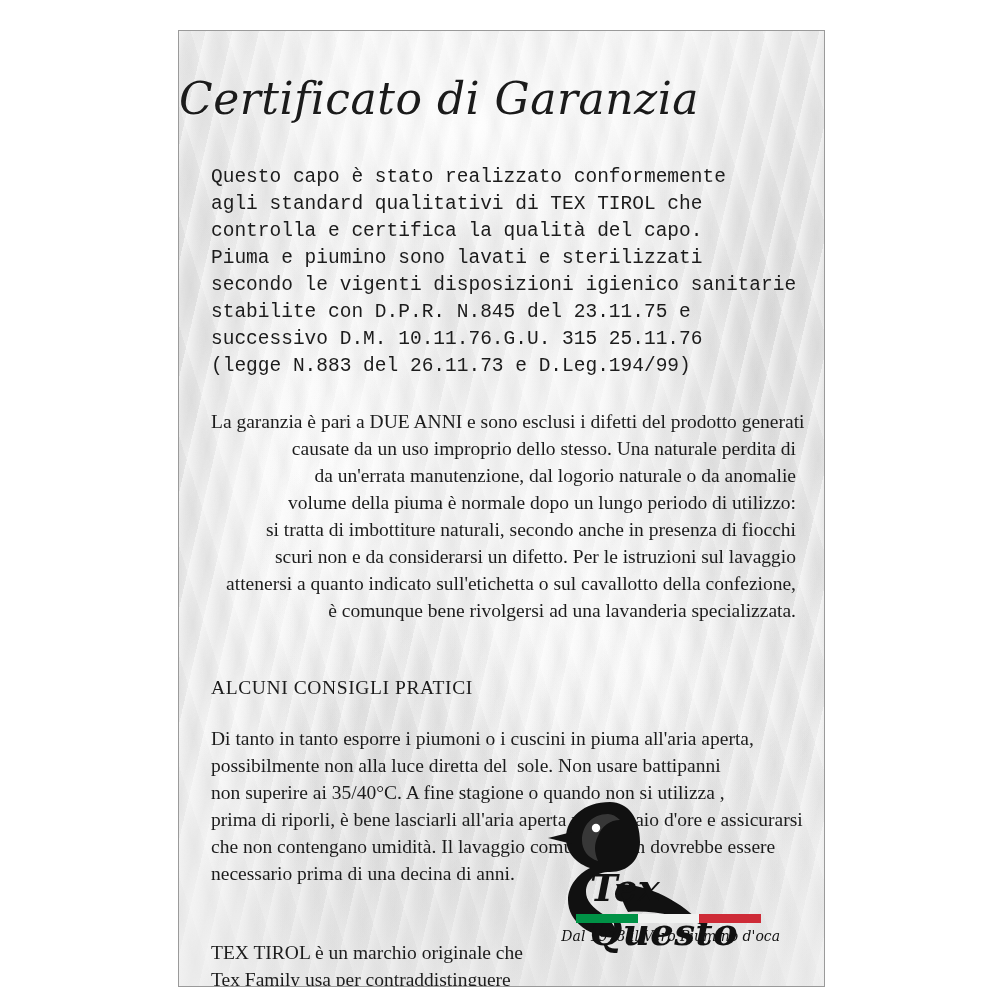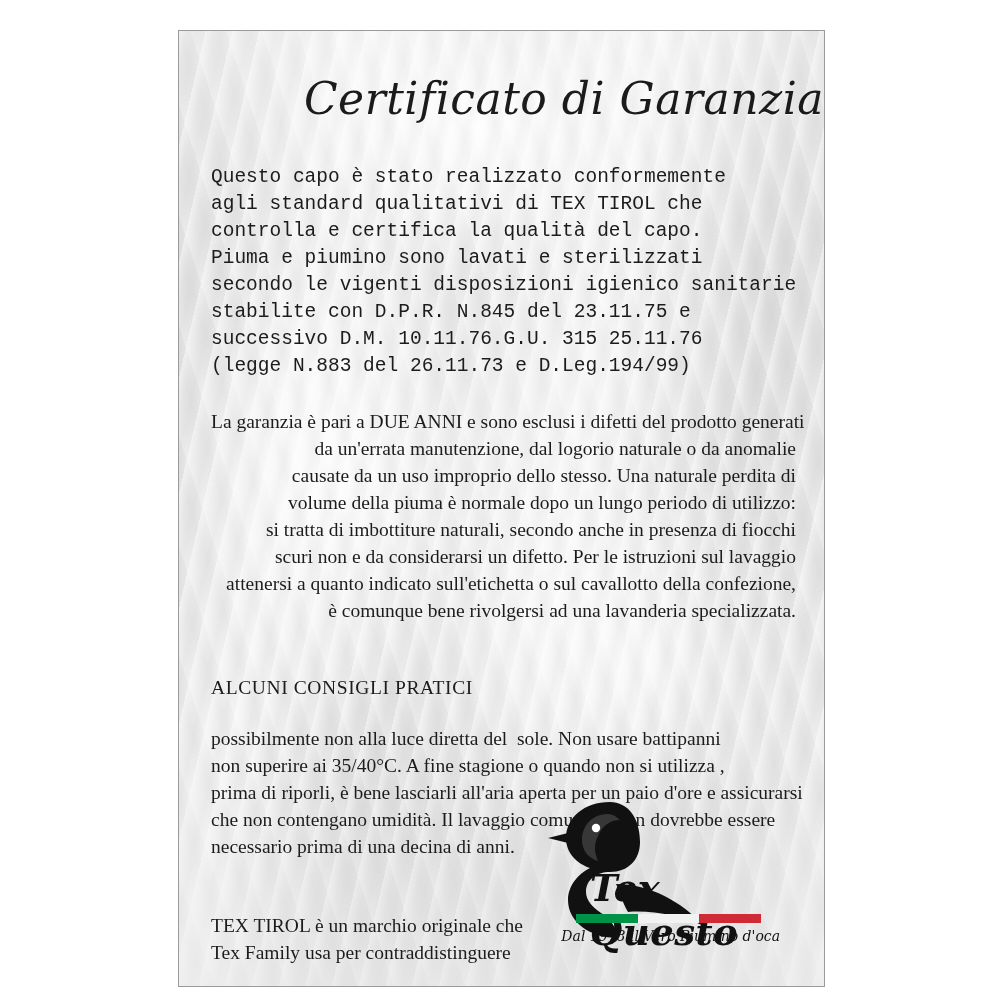--- a/index.html
+++ b/index.html
@@ -63,21 +63,21 @@
       linear-gradient(180deg, rgba(255,255,255,0.30) 0%, rgba(255,255,255,0) 25%, rgba(255,255,255,0) 72%, rgba(235,235,235,0.55) 100%);
   }
 
   .content {
     position: relative;
     z-index: 2;
     padding: 0;
   }
 
   #cert-title {
-    text-align: right;
+    text-align: left;
     font-family: "DejaVu Serif", serif;
     font-style: italic;
     font-size: 44px;
     color: #1b1b1b;
     letter-spacing: 0.5px;
     margin-top: 42px;
     font-weight: 400;
     text-shadow: 0 1px 0 rgba(255,255,255,0.6);
   }
 
@@ -163,32 +163,33 @@
         <div class="line">controlla e certifica la qualità del capo.</div>
         <div class="line">Piuma e piumino sono lavati e sterilizzati</div>
         <div class="line">secondo le vigenti disposizioni igienico sanitarie</div>
         <div class="line">stabilite con D.P.R. N.845 del 23.11.75 e</div>
         <div class="line">successivo D.M. 10.11.76.G.U. 315 25.11.76</div>
         <div class="line">(legge N.883 del 26.11.73 e D.Leg.194/99)</div>
       </div>
 
       <div class="block" id="para-warranty">
         <div class="line">La garanzia è pari a DUE ANNI e sono esclusi i difetti del prodotto generati</div>
+        <div class="line">causate da un uso improprio dello stesso. Una naturale perdita di</div>
         <div class="line">da un'errata manutenzione, dal logorio naturale o da anomalie</div>
-        <div class="line">causate da un uso improprio dello stesso. Una naturale perdita di</div>
         <div class="line">volume della piuma è normale dopo un lungo periodo di utilizzo:</div>
         <div class="line">si tratta di imbottiture naturali, secondo anche in presenza di fiocchi</div>
         <div class="line">scuri non e da considerarsi un difetto. Per le istruzioni sul lavaggio</div>
         <div class="line">attenersi a quanto indicato sull'etichetta o sul cavallotto della confezione,</div>
         <div class="line">è comunque bene rivolgersi ad una lavanderia specializzata.</div>
       </div>
 
       <div class="block" id="heading-tips">ALCUNI CONSIGLI PRATICI</div>
 
       <div class="block" id="para-tips">
+        <div class="line">Di tanto in tanto esporre i piumoni o i cuscini in piuma all'aria aperta,</div>
         <div class="line">possibilmente non alla luce diretta del  sole. Non usare battipanni</div>
         <div class="line">non superire ai 35/40°C. A fine stagione o quando non si utilizza ,</div>
         <div class="line">prima di riporli, è bene lasciarli all'aria aperta per un paio d'ore e assicurarsi</div>
         <div class="line">che non contengano umidità. Il lavaggio comunque non dovrebbe essere</div>
         <div class="line">necessario prima di una decina di anni.</div>
       </div>
 
       <div class="block" id="para-brand">
         <div class="line">TEX TIROL è un marchio originale che</div>
         <div class="line">Tex Family usa per contraddistinguere</div>

